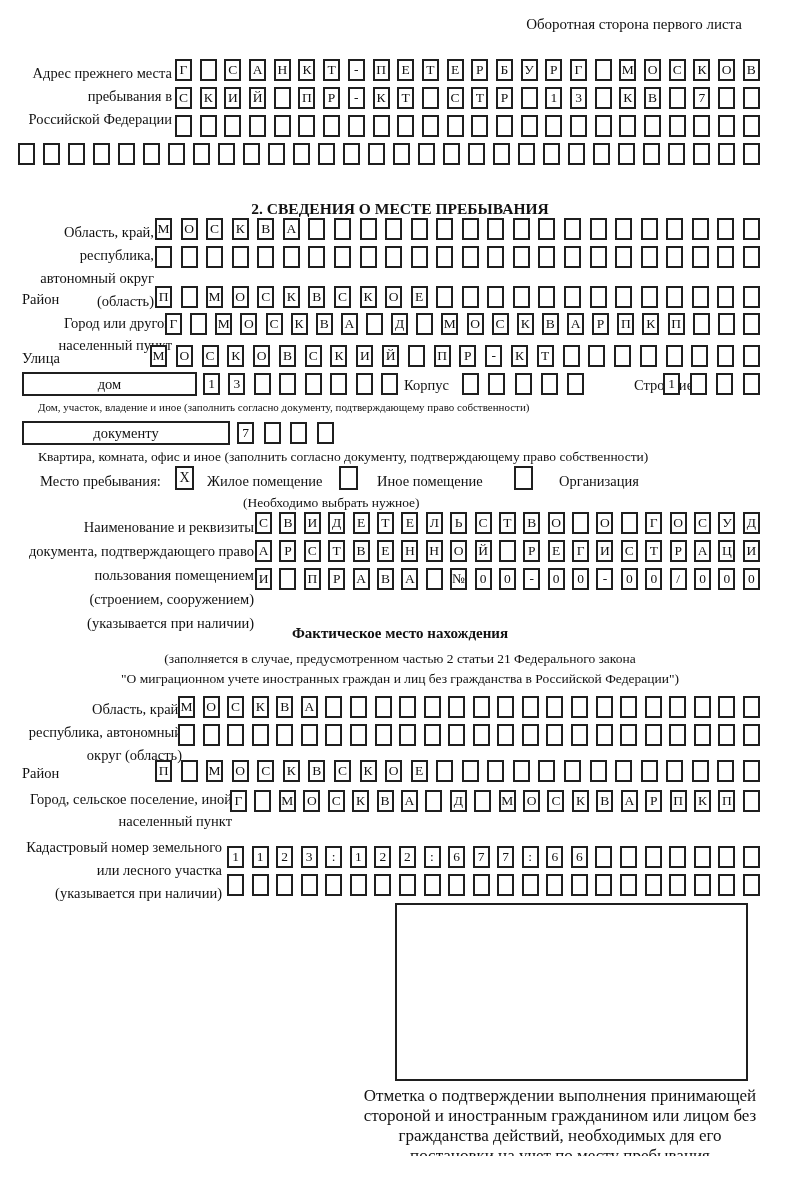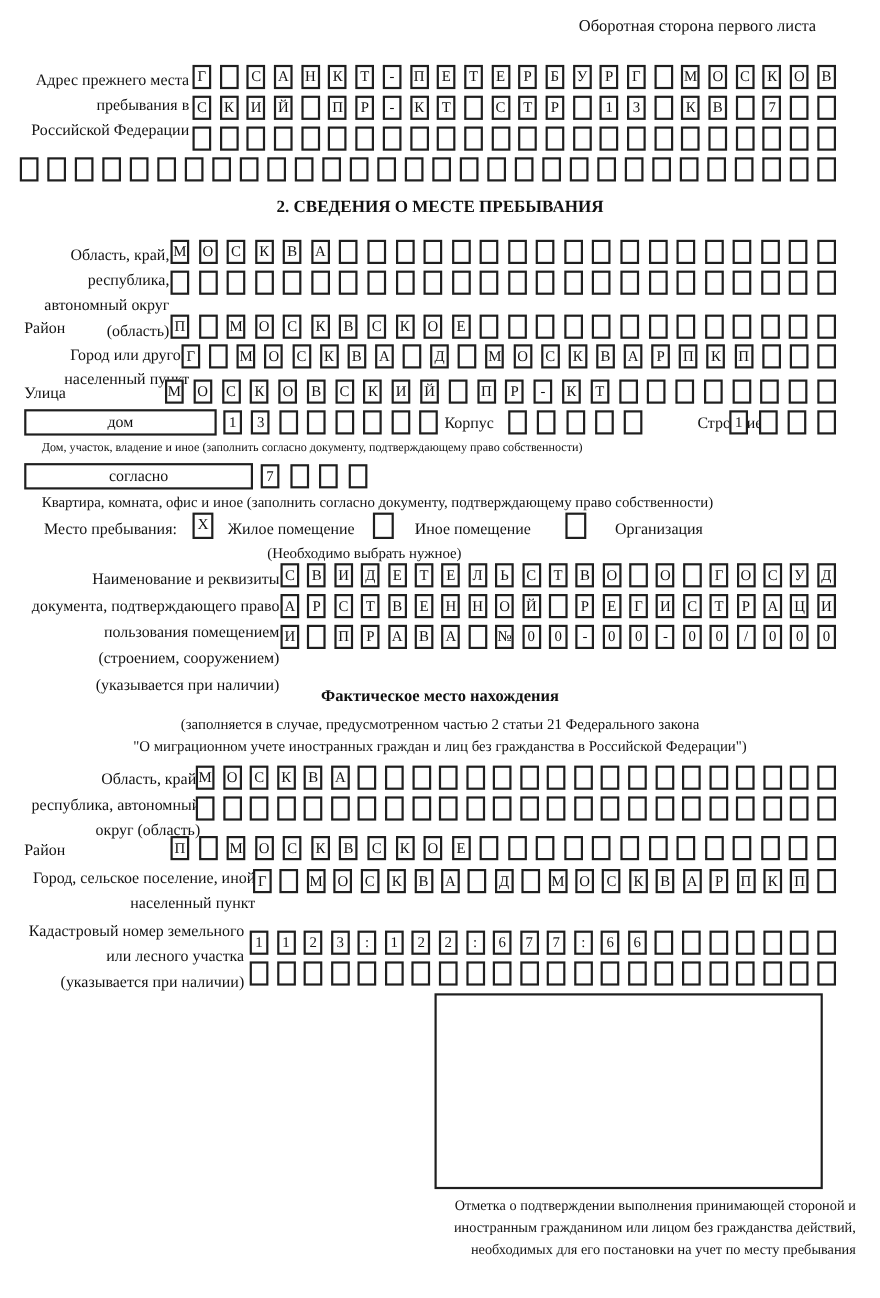--- a/index.html
+++ b/index.html
@@ -144,21 +144,21 @@
       <span class="cbox"></span>
       <span class="cbox"></span>
       <span class="cbox"></span>
       <span class="cbox"></span>
       <span class="cbox"></span>
       <span class="cbox"></span>
       <span class="cbox"></span>
     </div>
 
 
-  <div class="sec-header" style="top:180px;">2. СВЕДЕНИЯ О МЕСТЕ ПРЕБЫВАНИЯ</div>
+  <div class="sec-header" style="top:200px;">2. СВЕДЕНИЯ О МЕСТЕ ПРЕБЫВАНИЯ</div>
 
   <div class="label" style="top:221px; left:22px; width:132px;">Область, край, республика, автономный округ (область)</div>
   <div class="boxrow" style="top:218px; left:155px; width:605px;">
       <span class="cbox">М</span>
       <span class="cbox">О</span>
       <span class="cbox">С</span>
       <span class="cbox">К</span>
       <span class="cbox">В</span>
       <span class="cbox">А</span>
       <span class="cbox"></span>
@@ -312,21 +312,21 @@
     </div>
   <div class="label" style="top:374px; left:592px;margin-left:42px;">Строение</div>
   <div class="boxrow" style="top:373px; left:663px; width:97px;">
       <span class="cbox">1</span>
       <span class="cbox"></span>
       <span class="cbox"></span>
       <span class="cbox"></span>
     </div>
   <div class="small-note" style="top:401px; left:38px; font-size:11px;">Дом, участок, владение и иное (заполнить согласно документу, подтверждающему право собственности)</div>
 
-  <div class="widebox" style="top:421px; left:22px; width:208px;">согласно</div>
+  <div class="widebox" style="top:421px; left:22px; width:208px;">документу</div>
   <div class="boxrow" style="top:422px; left:237px; width:97px;">
       <span class="cbox">7</span>
       <span class="cbox"></span>
       <span class="cbox"></span>
       <span class="cbox"></span>
     </div>
   <div class="small-note" style="top:449px; left:38px; font-size:13.5px;">Квартира, комната, офис и иное (заполнить согласно документу, подтверждающему право собственности)</div>
 
   <div class="label" style="top:470px; left:40px;">Место пребывания:</div>
   <div class="checkbox" style="top:466px; left:175px;">X</div>
@@ -564,15 +564,15 @@
       <span class="cbox"></span>
       <span class="cbox"></span>
       <span class="cbox"></span>
       <span class="cbox"></span>
       <span class="cbox"></span>
       <span class="cbox"></span>
       <span class="cbox"></span>
     </div>
 
   <div class="stamp-box" style="top:903px; left:395px; width:353px; height:178px;"></div>
-  <div class="small-note" style="top:1086px; left:378px; width:400px; text-align:right; font-size:13px; line-height:20px;">Отметка о подтверждении выполнения принимающей стороной и иностранным гражданином или лицом без гражданства действий, необходимых для его постановки на учет по месту пребывания</div>
+  <div class="small-note" style="top:1086px; left:360px; width:400px; text-align:center; font-size:17px; line-height:20px;">Отметка о подтверждении выполнения принимающей стороной и иностранным гражданином или лицом без гражданства действий, необходимых для его постановки на учет по месту пребывания</div>
 
 </div>
 
 </body></html>

